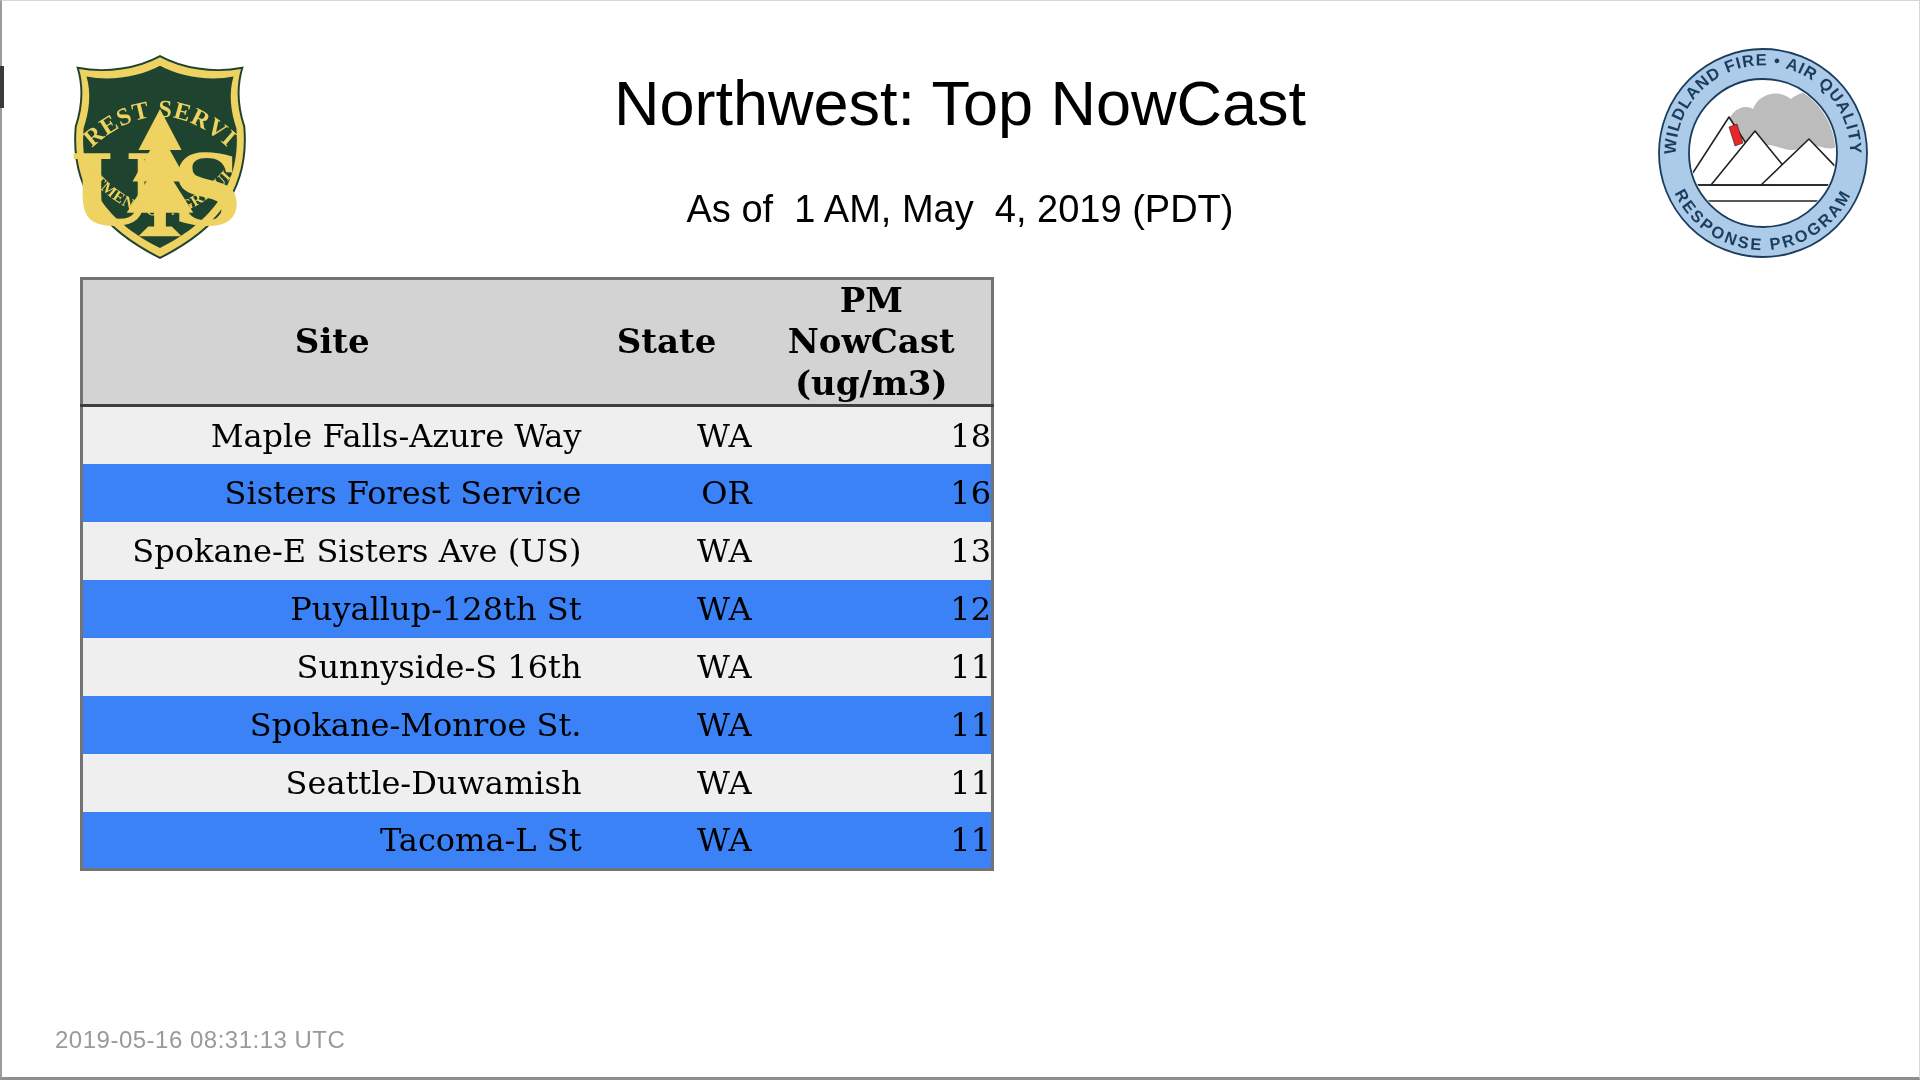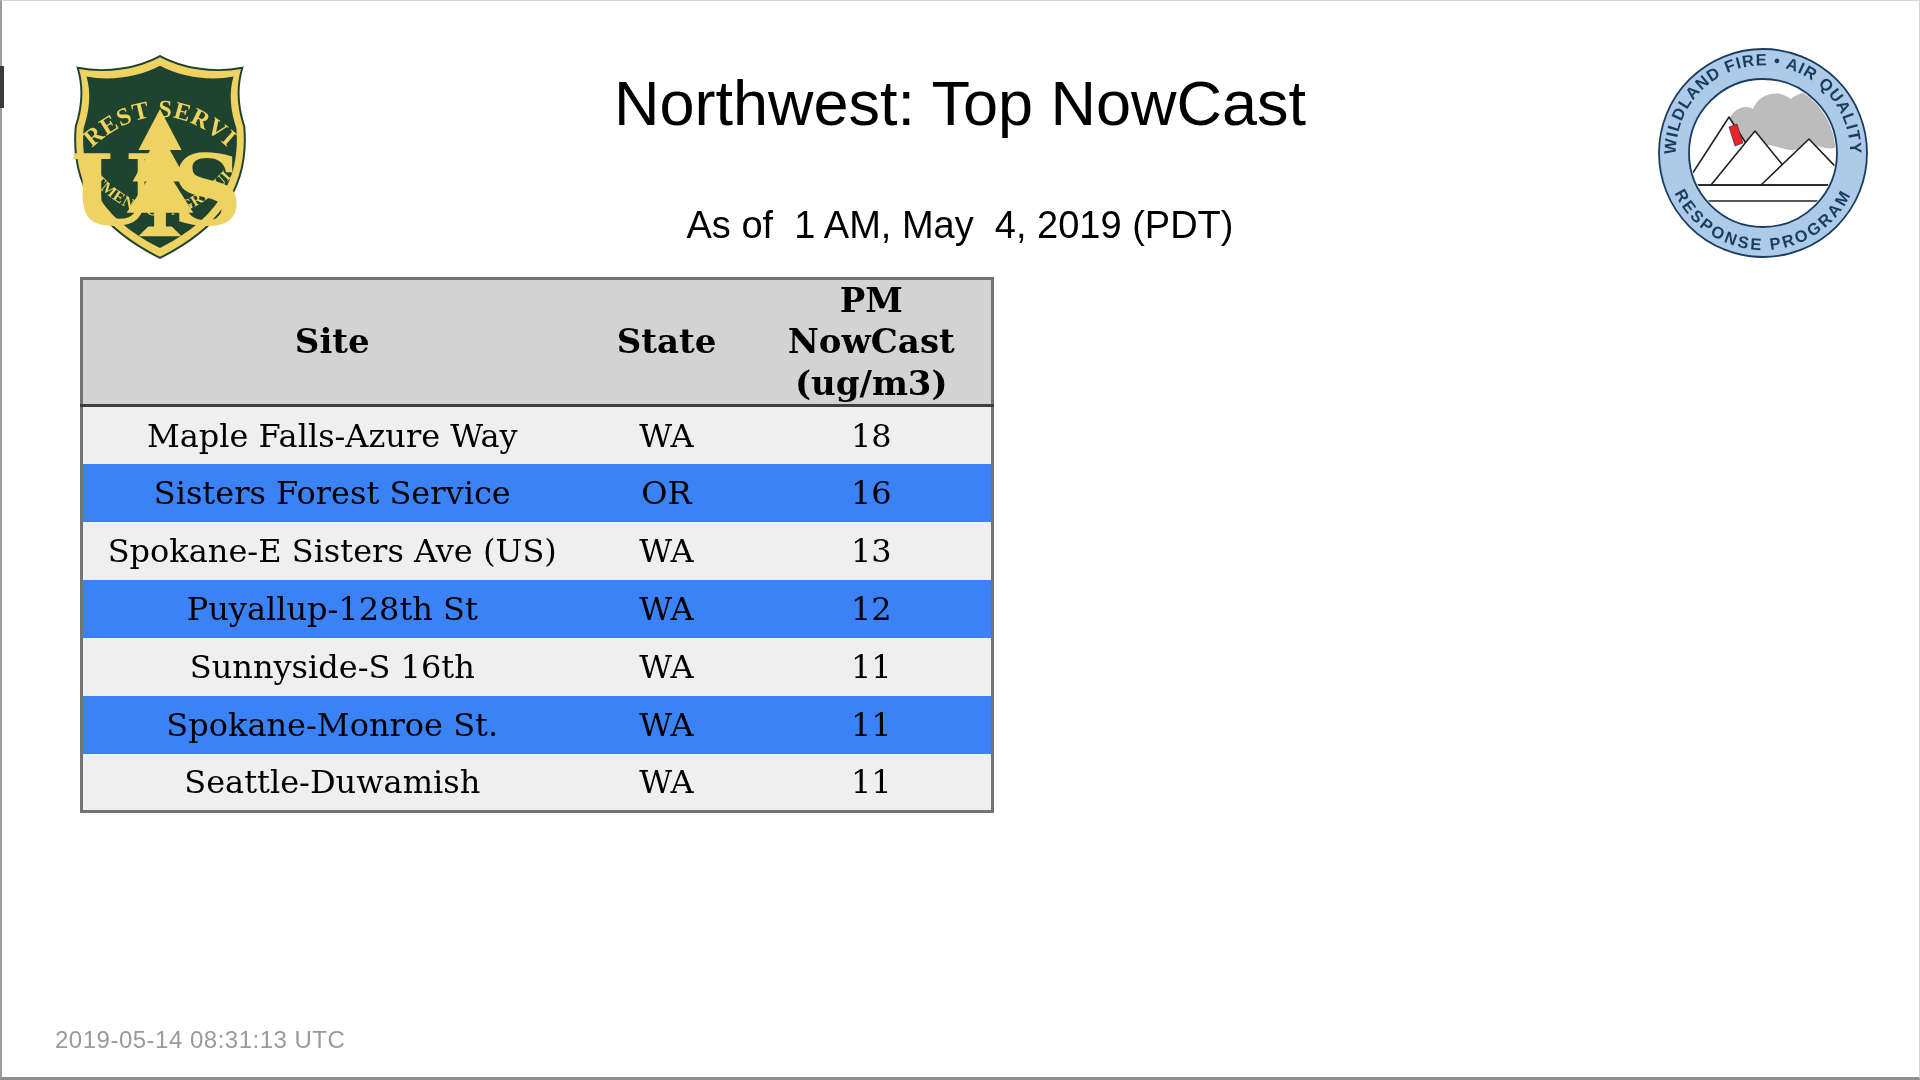--- a/index.html
+++ b/index.html
@@ -12,40 +12,40 @@
     border-left:2px solid #9b9b9b;border-bottom:3px solid #8e8e8e;
     border-top:1px solid #d6d6d6;border-right:1px solid #d6d6d6;
   }
   .left-tick{position:absolute;left:0;top:66px;width:4px;height:42px;background:#3a3a3a;}
   .title{
     position:absolute;top:66px;left:0;width:100%;text-align:center;
     font-size:63px;line-height:75px;color:#000;letter-spacing:0;
   }
   .subtitle{
     position:absolute;top:190px;left:0;width:100%;text-align:center;
-    font-size:38px;line-height:38px;color:#000;white-space:pre;margin-top:16px;
+    font-size:38px;line-height:38px;color:#000;white-space:pre;
   }
   .fs-logo{position:absolute;left:62px;top:49px;width:196px;height:214px;}
   .wf-logo{position:absolute;left:1657px;top:47px;width:212px;height:212px;}
 
   .table-wrap{position:absolute;left:80px;top:277px;}
   table.nowcast{
     border-collapse:collapse;width:911px;table-layout:fixed;
     font-family:"DejaVu Serif",serif;color:#000;
     border:3px solid #737373;
   }
   table.nowcast thead tr{height:120px;background:#d3d3d3;}
   table.nowcast th{
     font-size:34px;font-weight:bold;text-align:center;vertical-align:middle;
     border-bottom:3px solid #3f3f3f;padding:0;line-height:1.22;
   }
   table.nowcast tbody tr{height:58px;background:#3b82f6;}
   table.nowcast tbody tr:nth-child(odd){background:#efefef;}
   table.nowcast td{
-    font-size:32px;text-align:center;vertical-align:middle;padding:0;
+    font-size:32px;text-align:right;vertical-align:middle;padding:0;
   }
   .footer-ts{
     position:absolute;left:55px;top:1026px;
     font-size:24px;color:#9a9a9a;letter-spacing:0.5px;
   }
 </style>
 </head>
 <body>
 
 <div class="page-frame"></div>
@@ -157,17 +157,22 @@
       <tr>
         <td>Spokane-Monroe St.</td>
         <td>WA</td>
         <td>11</td>
       </tr>
       <tr>
         <td>Seattle-Duwamish</td>
         <td>WA</td>
         <td>11</td>
       </tr>
+      <tr>
+        <td>Tacoma-L St</td>
+        <td>WA</td>
+        <td>11</td>
+      </tr>
     </tbody>
   </table>
 </div>
 
-<div class="footer-ts">2019-05-14 08:31:13 UTC</div>
+<div class="footer-ts">2019-05-16 08:31:13 UTC</div>
 
 </body></html>

